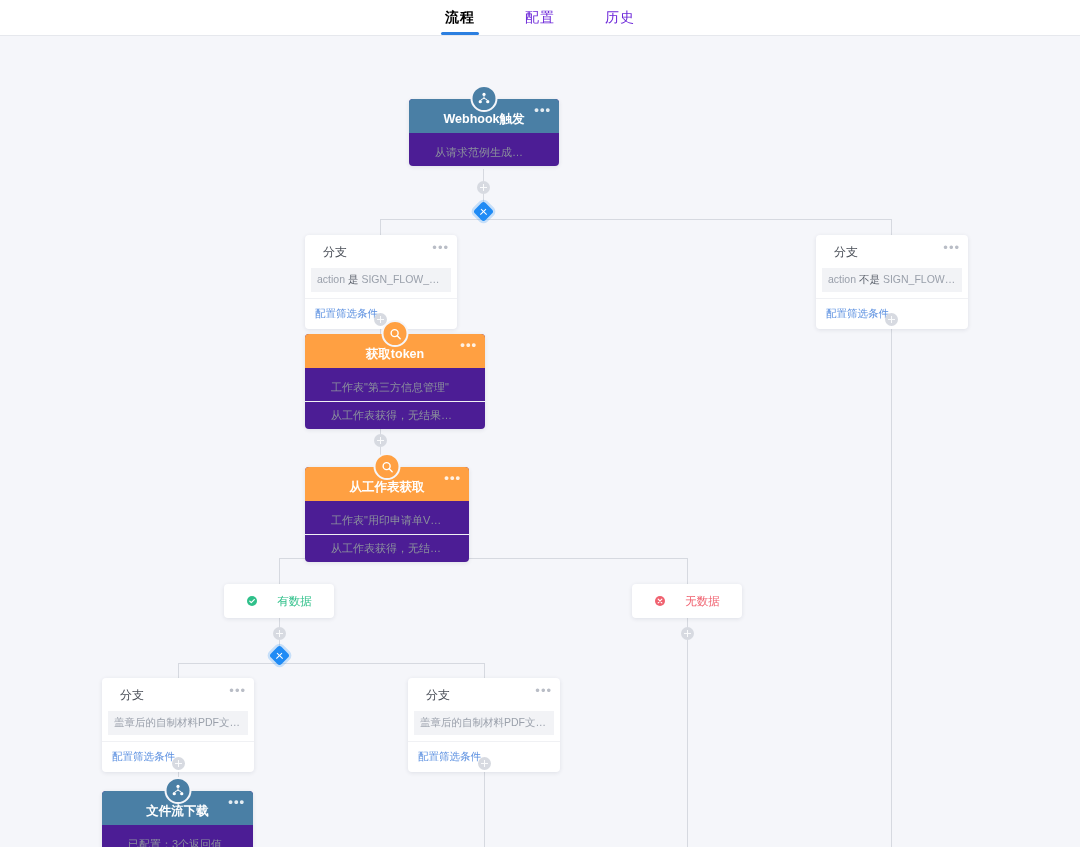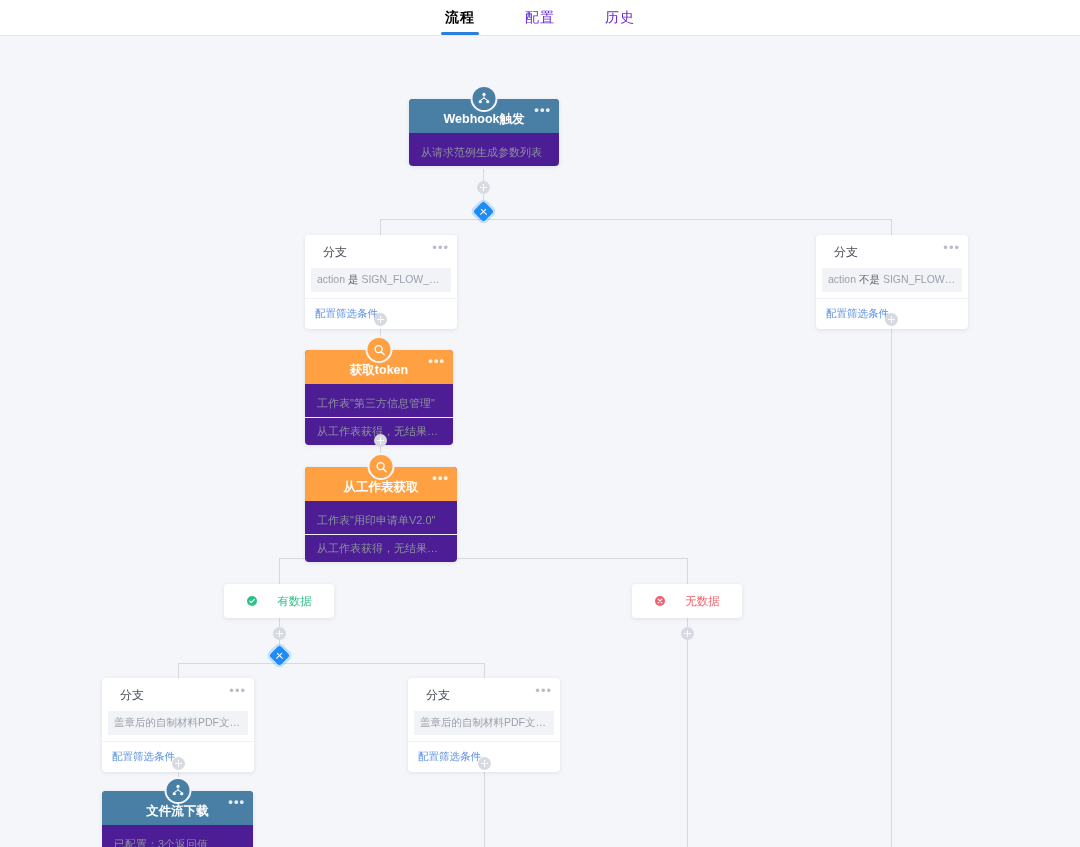--- a/index.html
+++ b/index.html
@@ -121,21 +121,21 @@
   .dots {
     position: absolute; right: 8px; top: 7px;
     color: rgba(255,255,255,0.85);
     font-size: 13px; line-height: 8px; letter-spacing: 1px;
     cursor: pointer;
   }
   .node-body { padding: 6px 0 0 0; }
   .node-row {
     font-size: 11px;
     color: #8b919c;
-    padding: 6px 12px;
+    padding: 6px 26px;
     border-bottom: 1px solid #f0f1f4;
     white-space: nowrap;
     overflow: hidden;
     text-overflow: ellipsis;
   }
   .node-row:last-child { border-bottom: none; }
 
   
   .branch {
     position: absolute;
@@ -252,41 +252,41 @@
     </div>
     <div class="branch-link">配置筛选条件</div>
   </div>
 
   <div class="vline" style="left:891px; top:268px; height:579px;"></div>
   <div class="dot-plus" style="left:885px; top:277px;"></div>
 
   <div class="vline" style="left:380px; top:268px; height:37px;"></div>
   <div class="dot-plus" style="left:374px; top:277px;"></div>
 
-  <div class="node" style="left:305px; top:314px; width:148px;">
+  <div class="node" style="left:305px; top:298px; width:180px;">
     <div class="node-header orange">
       <span class="node-badge orange">
         <svg width="14" height="14" viewBox="0 0 24 24" fill="none" stroke="#ffffff" stroke-width="2.4">
           <circle cx="10.5" cy="10.5" r="6"></circle>
           <path d="M15 15l5 5" stroke-linecap="round"></path>
         </svg>
       </span>
       <span>获取token</span>
       <span class="dots">•••</span>
     </div>
     <div class="node-body">
       <div class="node-row">工作表"第三方信息管理"</div>
       <div class="node-row">从工作表获得，无结果时继续执行</div>
     </div>
   </div>
 
   <div class="vline" style="left:380px; top:385px; height:44px;"></div>
   <div class="dot-plus" style="left:374px; top:398px;"></div>
 
-  <div class="node" style="left:305px; top:431px; width:152px;">
+  <div class="node" style="left:305px; top:431px; width:164px;">
     <div class="node-header orange">
       <span class="node-badge orange">
         <svg width="14" height="14" viewBox="0 0 24 24" fill="none" stroke="#ffffff" stroke-width="2.4">
           <circle cx="10.5" cy="10.5" r="6"></circle>
           <path d="M15 15l5 5" stroke-linecap="round"></path>
         </svg>
       </span>
       <span>从工作表获取</span>
       <span class="dots">•••</span>
     </div>

